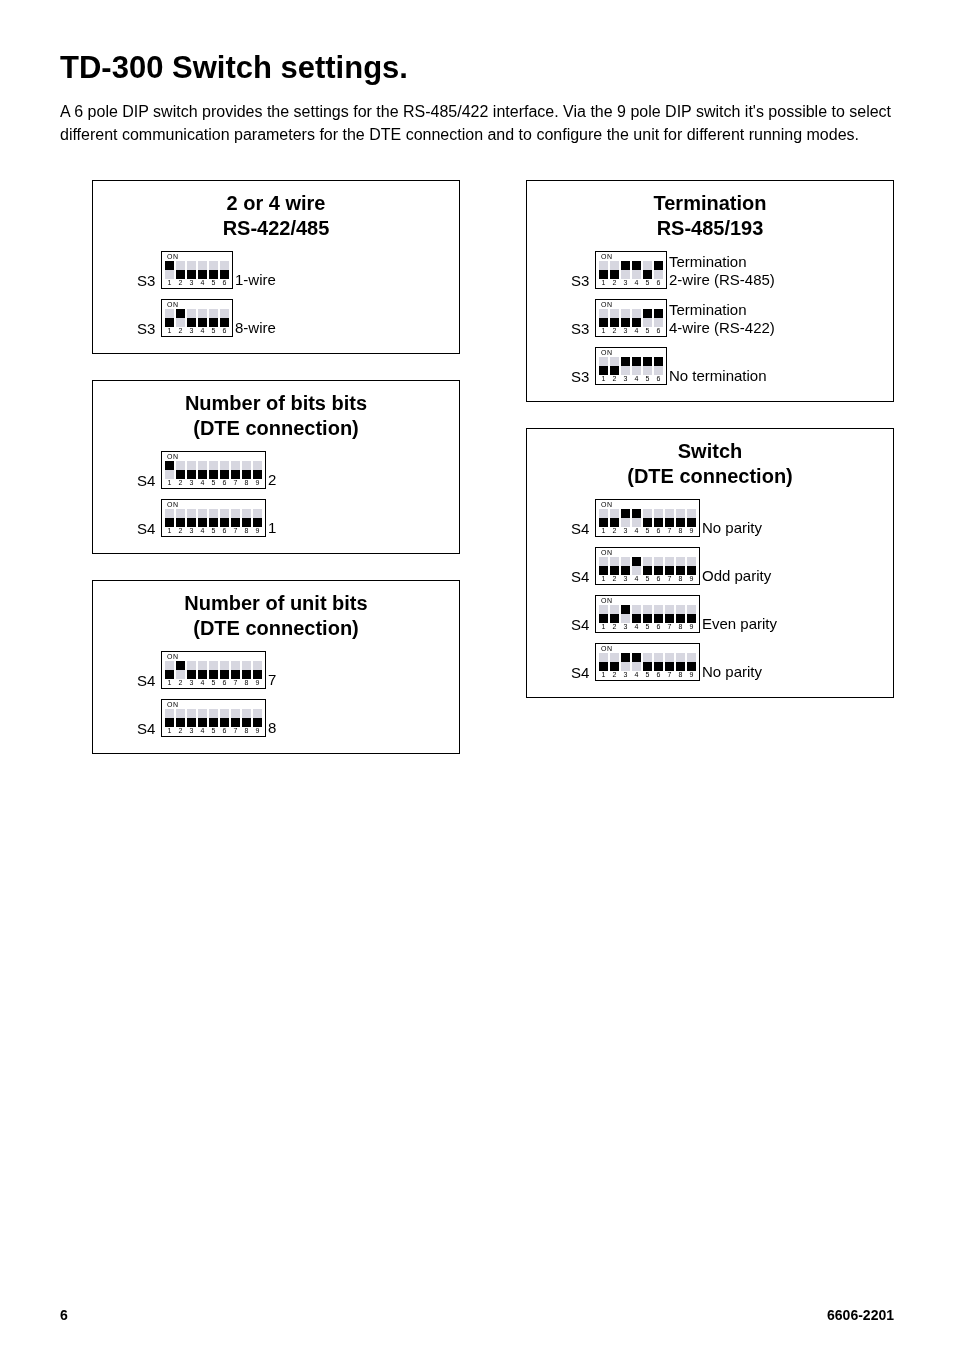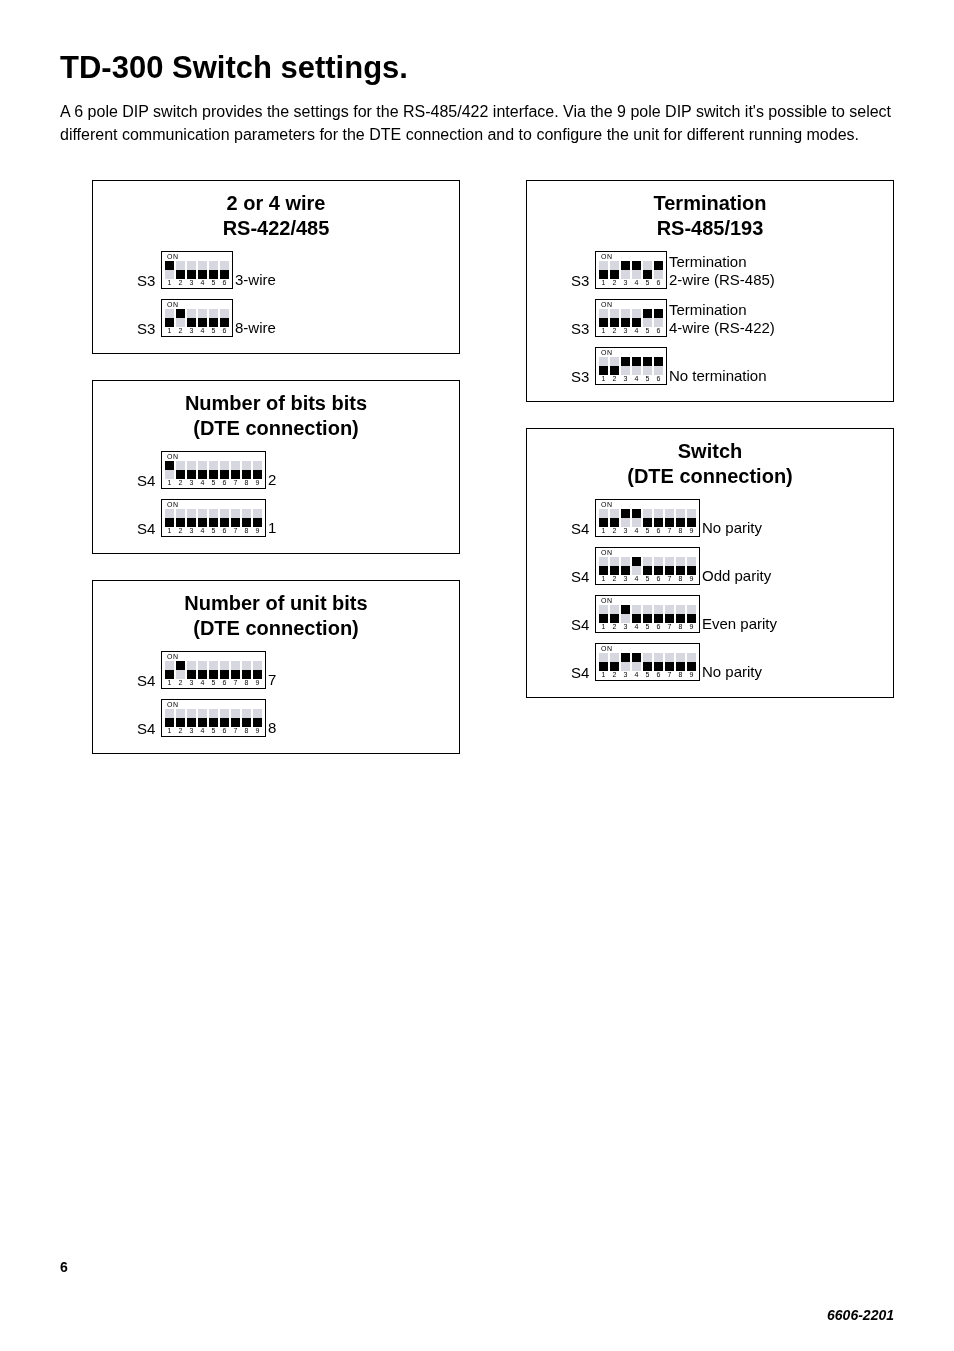--- a/index.html
+++ b/index.html
@@ -99,21 +99,21 @@
   .footer {
     position: absolute;
     bottom: 28px;
     left: 60px;
     right: 60px;
     display: flex;
     justify-content: space-between;
     font-size: 14px;
   }
   .footer .page { font-weight: bold; }
-  .footer .doc { font-style: italic; font-weight: bold; margin-top: 48px; }
+  .footer .doc { font-weight: bold; }
 </style>
 </head>
 <body>
 
 <h1>TD-300 Switch settings.</h1>
 <p class="intro">A 6 pole DIP switch provides the settings for the RS-485/422 interface. Via the 9 pole DIP switch it's possible to select different communication parameters for the DTE connection and to configure the unit for different running modes.</p>
 
 <div class="columns">
   <div class="col">
 
@@ -149,21 +149,21 @@
               </div>
               <div class="dip-nums">
                 <span>1</span>
                 <span>2</span>
                 <span>3</span>
                 <span>4</span>
                 <span>5</span>
                 <span>6</span>
               </div>
             </div>
-            <div class="row-label-right">3-wire</div>
+            <div class="row-label-right">1-wire</div>
           </div>
           <div class="row">
             <div class="row-label-left">S3</div>
             <div class="dip">
               <div class="dip-on">ON</div>
               <div class="dip-slots">
                 <div class="slot down">
                   <div class="knob"></div>
                 </div>
                 <div class="slot up">

